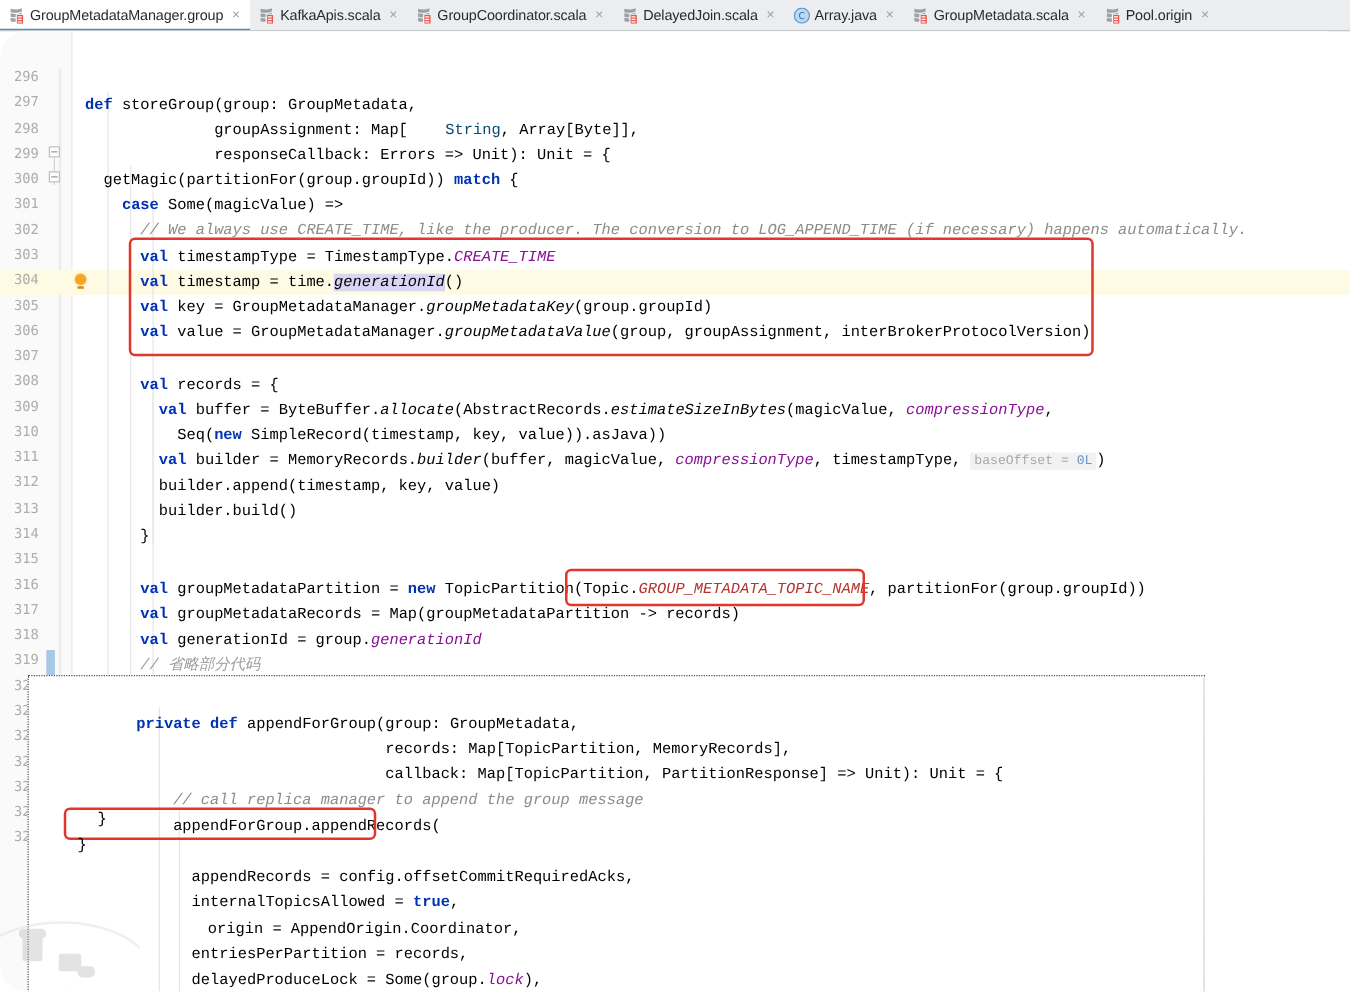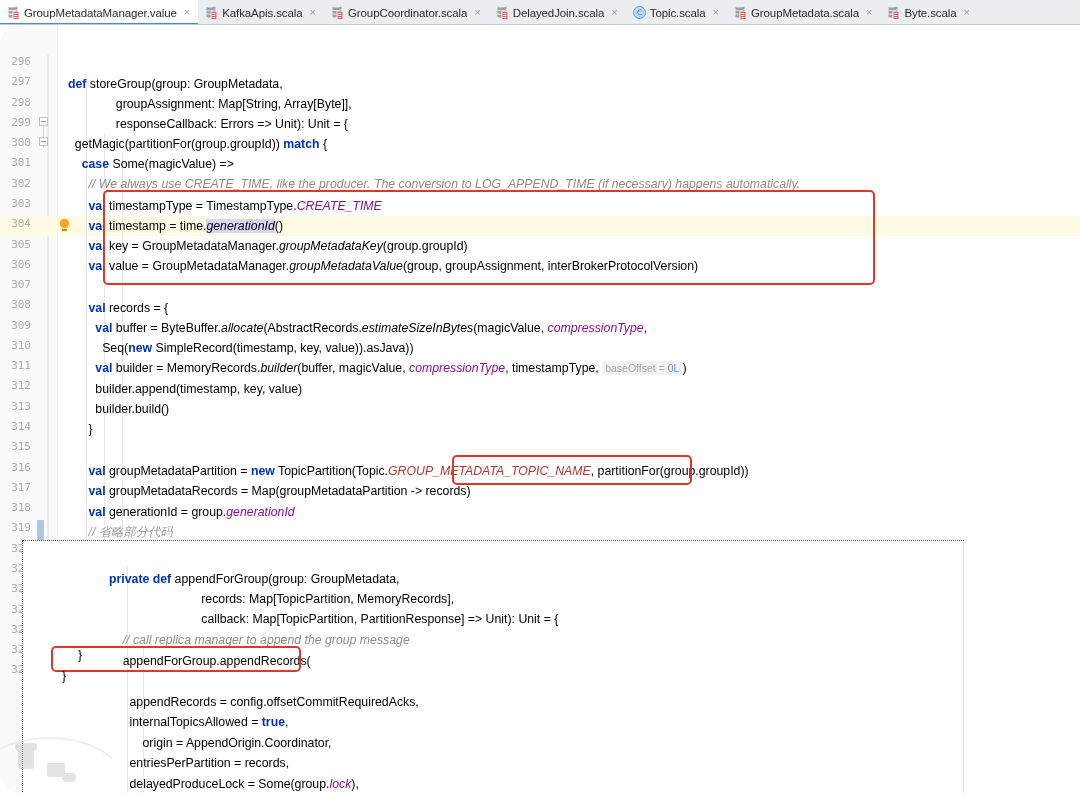--- a/index.html
+++ b/index.html
@@ -143,28 +143,28 @@
 
   
   #code {
     position: absolute;
     left: 0; top: 0;
     width: 1080px; height: 771px;
   }
   .cl {
     position: absolute;
     white-space: pre;
-    font-family: Liberation Sans, sans-serif;
+    font-family: Liberation Mono, monospace;
     font-size: 12.3px;
     color: #000000;
     line-height: 20px;
     height: 20px;
   }
   .kw     { color: #0033b3; font-weight: bold; }
-  .typ    { color: #000000; }
+  .typ    { color: #0c4a6e; margin-left: 30px; }
   .italc  { color: #871094; font-style: italic; }
   .cmt    { color: #8c8c8c; font-style: italic; }
   .cmt2   { color: #9d9d9d; font-style: italic; }
   .fn     { color: #000000; font-style: italic; }
   .red    { color: #b5342f; }
   .redi   { color: #b5342f; font-style: italic; }
   .num    { color: #1750eb; }
   .hint   { color: #a8a8a8; background: #f2f2f2; font-size: 10.5px;
             padding: 1px 3px; border-radius: 2px; }
   .hint .num { color: #6c93c9; }
@@ -235,21 +235,21 @@
       <span class="ficon">
         <svg width="12" height="13" viewBox="0 0 12 13">
       <path d="M1.5 1 C5 2, 8 1.5, 10.5 0.5 L10.5 3.2 C8 4.2, 5 4.7, 1.5 3.7 Z" fill="#9aa0a6"></path>
       <path d="M1.5 4.6 C5 5.6, 8 5.1, 10.5 4.1 L10.5 6.8 C8 7.8, 5 8.3, 1.5 7.3 Z" fill="#9aa0a6"></path>
       <path d="M1.5 8.2 C5 9.2, 8 8.7, 10.5 7.7 L10.5 10.4 C8 11.4, 5 11.9, 1.5 10.9 Z" fill="#9aa0a6"></path>
       <rect x="5.5" y="5.5" width="6.5" height="7.5" fill="#ffffff"></rect>
       <path d="M6.5 6 h5 v7 h-5 z" fill="#e4574e"></path>
       <path d="M7.2 7 h3.2 v1 h-3.2 z M7.2 9 h3.2 v1 h-3.2 z M7.2 11 h3.2 v1 h-3.2 z" fill="#ffffff"></path>
     </svg>
       </span>
-      <span class="tlabel">GroupMetadataManager.value</span>
+      <span class="tlabel">GroupMetadataManager.group</span>
       <span class="tab-close">×</span>
     </div>
     <div class="tab">
       <span class="ficon">
         <svg width="12" height="13" viewBox="0 0 12 13">
       <path d="M1.5 1 C5 2, 8 1.5, 10.5 0.5 L10.5 3.2 C8 4.2, 5 4.7, 1.5 3.7 Z" fill="#9aa0a6"></path>
       <path d="M1.5 4.6 C5 5.6, 8 5.1, 10.5 4.1 L10.5 6.8 C8 7.8, 5 8.3, 1.5 7.3 Z" fill="#9aa0a6"></path>
       <path d="M1.5 8.2 C5 9.2, 8 8.7, 10.5 7.7 L10.5 10.4 C8 11.4, 5 11.9, 1.5 10.9 Z" fill="#9aa0a6"></path>
       <rect x="5.5" y="5.5" width="6.5" height="7.5" fill="#ffffff"></rect>
       <path d="M6.5 6 h5 v7 h-5 z" fill="#e4574e"></path>
@@ -287,21 +287,21 @@
       <span class="tlabel">DelayedJoin.scala</span>
       <span class="tab-close">×</span>
     </div>
     <div class="tab">
       <span class="ficon">
         <svg width="13" height="13" viewBox="0 0 13 13">
       <circle cx="6.5" cy="6.5" r="6" fill="#bfd8ee" stroke="#5a9bd4" stroke-width="1"></circle>
       <text x="6.5" y="9.4" font-size="7.5" font-family="DejaVu Sans, sans-serif" fill="#2a6fad" text-anchor="middle">C</text>
     </svg>
       </span>
-      <span class="tlabel">Topic.scala</span>
+      <span class="tlabel">Array.java</span>
       <span class="tab-close">×</span>
     </div>
     <div class="tab">
       <span class="ficon">
         <svg width="12" height="13" viewBox="0 0 12 13">
       <path d="M1.5 1 C5 2, 8 1.5, 10.5 0.5 L10.5 3.2 C8 4.2, 5 4.7, 1.5 3.7 Z" fill="#9aa0a6"></path>
       <path d="M1.5 4.6 C5 5.6, 8 5.1, 10.5 4.1 L10.5 6.8 C8 7.8, 5 8.3, 1.5 7.3 Z" fill="#9aa0a6"></path>
       <path d="M1.5 8.2 C5 9.2, 8 8.7, 10.5 7.7 L10.5 10.4 C8 11.4, 5 11.9, 1.5 10.9 Z" fill="#9aa0a6"></path>
       <rect x="5.5" y="5.5" width="6.5" height="7.5" fill="#ffffff"></rect>
       <path d="M6.5 6 h5 v7 h-5 z" fill="#e4574e"></path>
@@ -315,21 +315,21 @@
       <span class="ficon">
         <svg width="12" height="13" viewBox="0 0 12 13">
       <path d="M1.5 1 C5 2, 8 1.5, 10.5 0.5 L10.5 3.2 C8 4.2, 5 4.7, 1.5 3.7 Z" fill="#9aa0a6"></path>
       <path d="M1.5 4.6 C5 5.6, 8 5.1, 10.5 4.1 L10.5 6.8 C8 7.8, 5 8.3, 1.5 7.3 Z" fill="#9aa0a6"></path>
       <path d="M1.5 8.2 C5 9.2, 8 8.7, 10.5 7.7 L10.5 10.4 C8 11.4, 5 11.9, 1.5 10.9 Z" fill="#9aa0a6"></path>
       <rect x="5.5" y="5.5" width="6.5" height="7.5" fill="#ffffff"></rect>
       <path d="M6.5 6 h5 v7 h-5 z" fill="#e4574e"></path>
       <path d="M7.2 7 h3.2 v1 h-3.2 z M7.2 9 h3.2 v1 h-3.2 z M7.2 11 h3.2 v1 h-3.2 z" fill="#ffffff"></path>
     </svg>
       </span>
-      <span class="tlabel">Byte.scala</span>
+      <span class="tlabel">Pool.origin</span>
       <span class="tab-close">×</span>
     </div>
   </div>
 
 <div id="editor">
 
   <div id="gutter"></div>
   <div id="gutter-line"></div>
   <div class="scrolltrack"></div>
 

